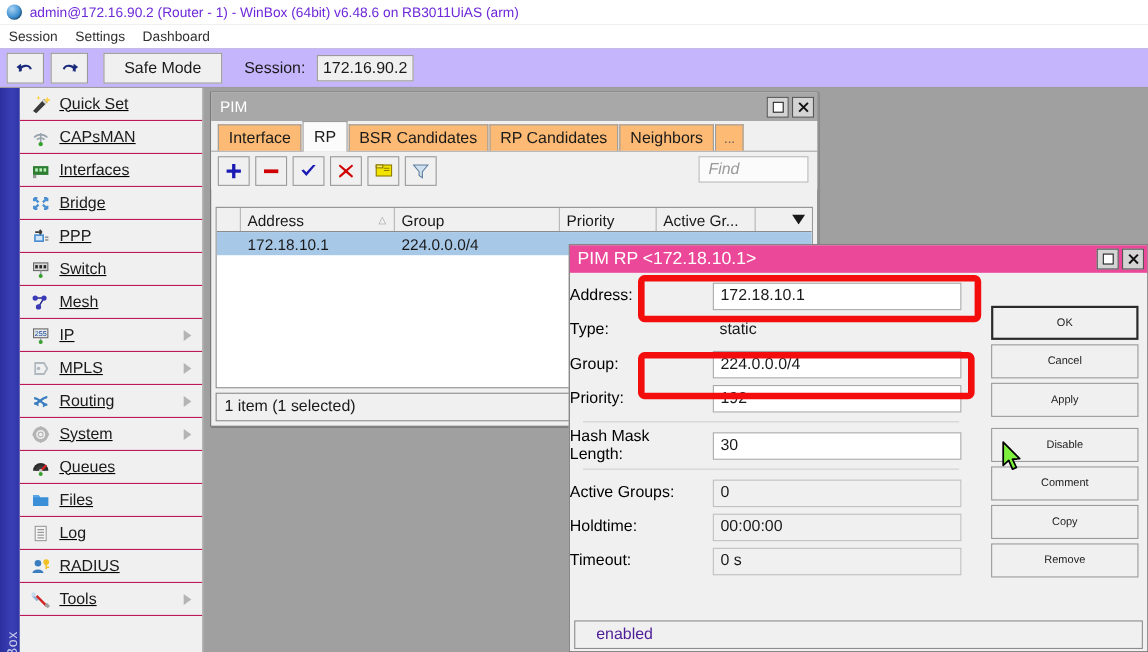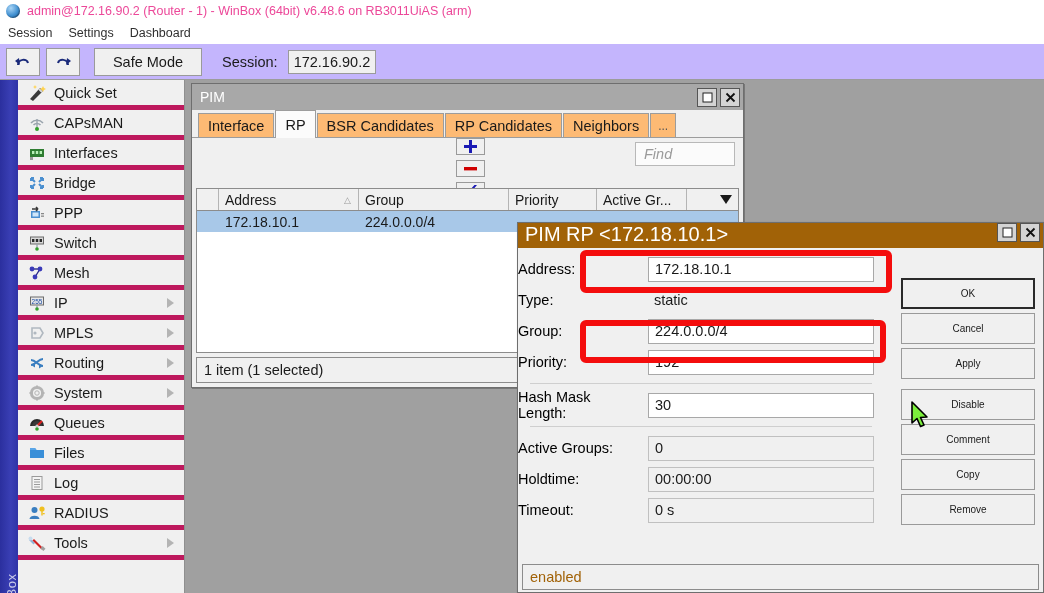--- a/index.html
+++ b/index.html
@@ -16,21 +16,21 @@
   .titlebar {
     position: absolute; left: 0; top: 0; width: 1044px; height: 22px;
     background: #ffffff; display: flex; align-items: center; padding-left: 6px;
   }
   .tb-icon {
     width: 14px; height: 14px; border-radius: 50%;
     background: radial-gradient(circle at 35% 30%, #a9d4f5 0%, #3f8fd0 55%, #1d5a96 100%);
     margin-right: 7px; flex: none;
     box-shadow: inset -1px -1px 1px rgba(0,0,0,.3);
   }
-  .tb-text { font-size: 12.5px; color: #ec4899; white-space: nowrap; }
+  .tb-text { font-size: 12.5px; color: #6d28d9; white-space: nowrap; }
 
   
   .menubar {
     position: absolute; left: 0; top: 22px; width: 1044px; height: 22px;
     background: #ffffff; display: flex; align-items: center; padding-left: 8px; gap: 16px;
   }
   .menu-item { font-size: 12.5px; color: #303030; cursor: default; }
 
   
   .toolbar {
@@ -65,21 +65,21 @@
     position: absolute; left: -9px; bottom: 8px; width: 40px;
     transform: rotate(-90deg); transform-origin: center;
     font-size: 13px; color: #c7c9e8; letter-spacing: .5px;
   }
   .sidebar {
     position: absolute; left: 18px; top: 80px; width: 167px; height: 513px;
     background: #f0f0f0; border-right: 1px solid #8f8f8f; overflow: hidden;
   }
   .side-item {
     height: 30px; display: flex; align-items: center;
-    border-bottom: 5px solid #be185d; padding-left: 6px; position: relative; cursor: default;
+    border-bottom: 1px solid #be185d; padding-left: 6px; position: relative; cursor: default; text-decoration: underline;
   }
   .side-ico { width: 26px; height: 22px; flex: none; display: flex; align-items: center; justify-content: center; }
   .side-lbl { font-size: 14.5px; color: #1a1a1a; margin-left: 4px; }
   .side-arrow {
     position: absolute; right: 10px; top: 50%; transform: translateY(-50%);
     width: 0; height: 0; border-left: 7px solid #b4b4b4;
     border-top: 5px solid transparent; border-bottom: 5px solid transparent;
   }
 
   
@@ -103,21 +103,21 @@
   }
   .tab {
     height: 24px; padding: 0 9px; display: flex; align-items: center;
     font-size: 14.5px; color: #1a1a1a; background: #fdba74;
     border: 1px solid #9c9c9c; border-bottom: none; margin-right: 1px; cursor: default;
   }
   .tab.active { background: #fbfbfb; height: 28px; margin-bottom: -1px; }
   .tab.small { font-size: 12px; color: #555; padding: 0 7px; }
   .pim-toolbar {
     height: 34px; display: flex; align-items: center; padding-left: 6px; gap: 5px;
-    background: #f0f0f0; position: relative; flex-direction: column;
+    background: #f0f0f0; position: relative;
   }
   .ptbtn {
     width: 29px; height: 27px; background: #f0f0f0; border: 1px solid #9a9a9a;
     display: flex; align-items: center; justify-content: center; cursor: default;
   }
   .findbox {
     position: absolute; right: 8px; top: 4px; width: 100px; height: 24px;
     background: #fbfbfb; border: 1px solid #b8b8b8;
     display: flex; align-items: center; padding-left: 8px;
     font-size: 14.5px; font-style: italic; color: #9a9a9a;
@@ -140,22 +140,22 @@
     display: flex; align-items: center; padding-left: 7px; font-size: 14.5px; color: #1a1a1a;
   }
 
   
   .dlg {
     position: absolute; left: 517px; top: 222px; width: 527px; height: 371px;
     background: #f0f0f0; border: 1px solid #6e6e6e;
     box-shadow: 1px 1px 2px rgba(0,0,0,.3);
   }
   .dlg-title {
-    height: 25px; background: #a16207; display: flex; align-items: flex-start;
-    padding: 0 3px 0 7px; color: #ffffff; font-size: 20px;
+    height: 25px; background: #ec4899; display: flex; align-items: center;
+    padding: 0 3px 0 7px; color: #ffffff; font-size: 16px;
   }
   .dlg-title .spacer { flex: 1; }
   .dlg-body { position: relative; height: 346px; }
   .form { position: absolute; left: 0; top: 6px; width: 362px; }
   .frow { display: flex; align-items: center; height: 30px; margin-bottom: 1px; }
   .flabel {
     width: 130px; text-align: left; padding-right: 8px;
     font-size: 14.5px; color: #000000; flex: none;
   }
   .finput {
@@ -170,21 +170,21 @@
   .dbtn {
     height: 31px; background: #f0f0f0; border: 1px solid #9a9a9a;
     display: flex; align-items: center; justify-content: center;
     font-size: 10px; color: #1a1a1a; margin-bottom: 4px; cursor: default;
   }
   .dbtn.primary { border: 2px solid #2a2a2a; }
   .dbtn.gap { margin-top: 10px; }
   .dlg-status {
     position: absolute; left: 4px; right: 4px; bottom: 4px; height: 26px;
     background: #f0f0f0; border: 1px solid #8c8c8c;
-    display: flex; align-items: center; padding-left: 7px; font-size: 14.5px; color: #a16207;
+    display: flex; align-items: center; padding-left: 19px; font-size: 14.5px; color: #4c1d95;
   }
 
   
   .annot {
     position: absolute; border: 6px solid #f40d0d; border-radius: 6px;
     pointer-events: none; z-index: 40;
   }
   #annot-address { left: 580px; top: 250px; width: 312px; height: 43px; }
   #annot-group   { left: 580px; top: 320px; width: 306px; height: 43px; }
 

